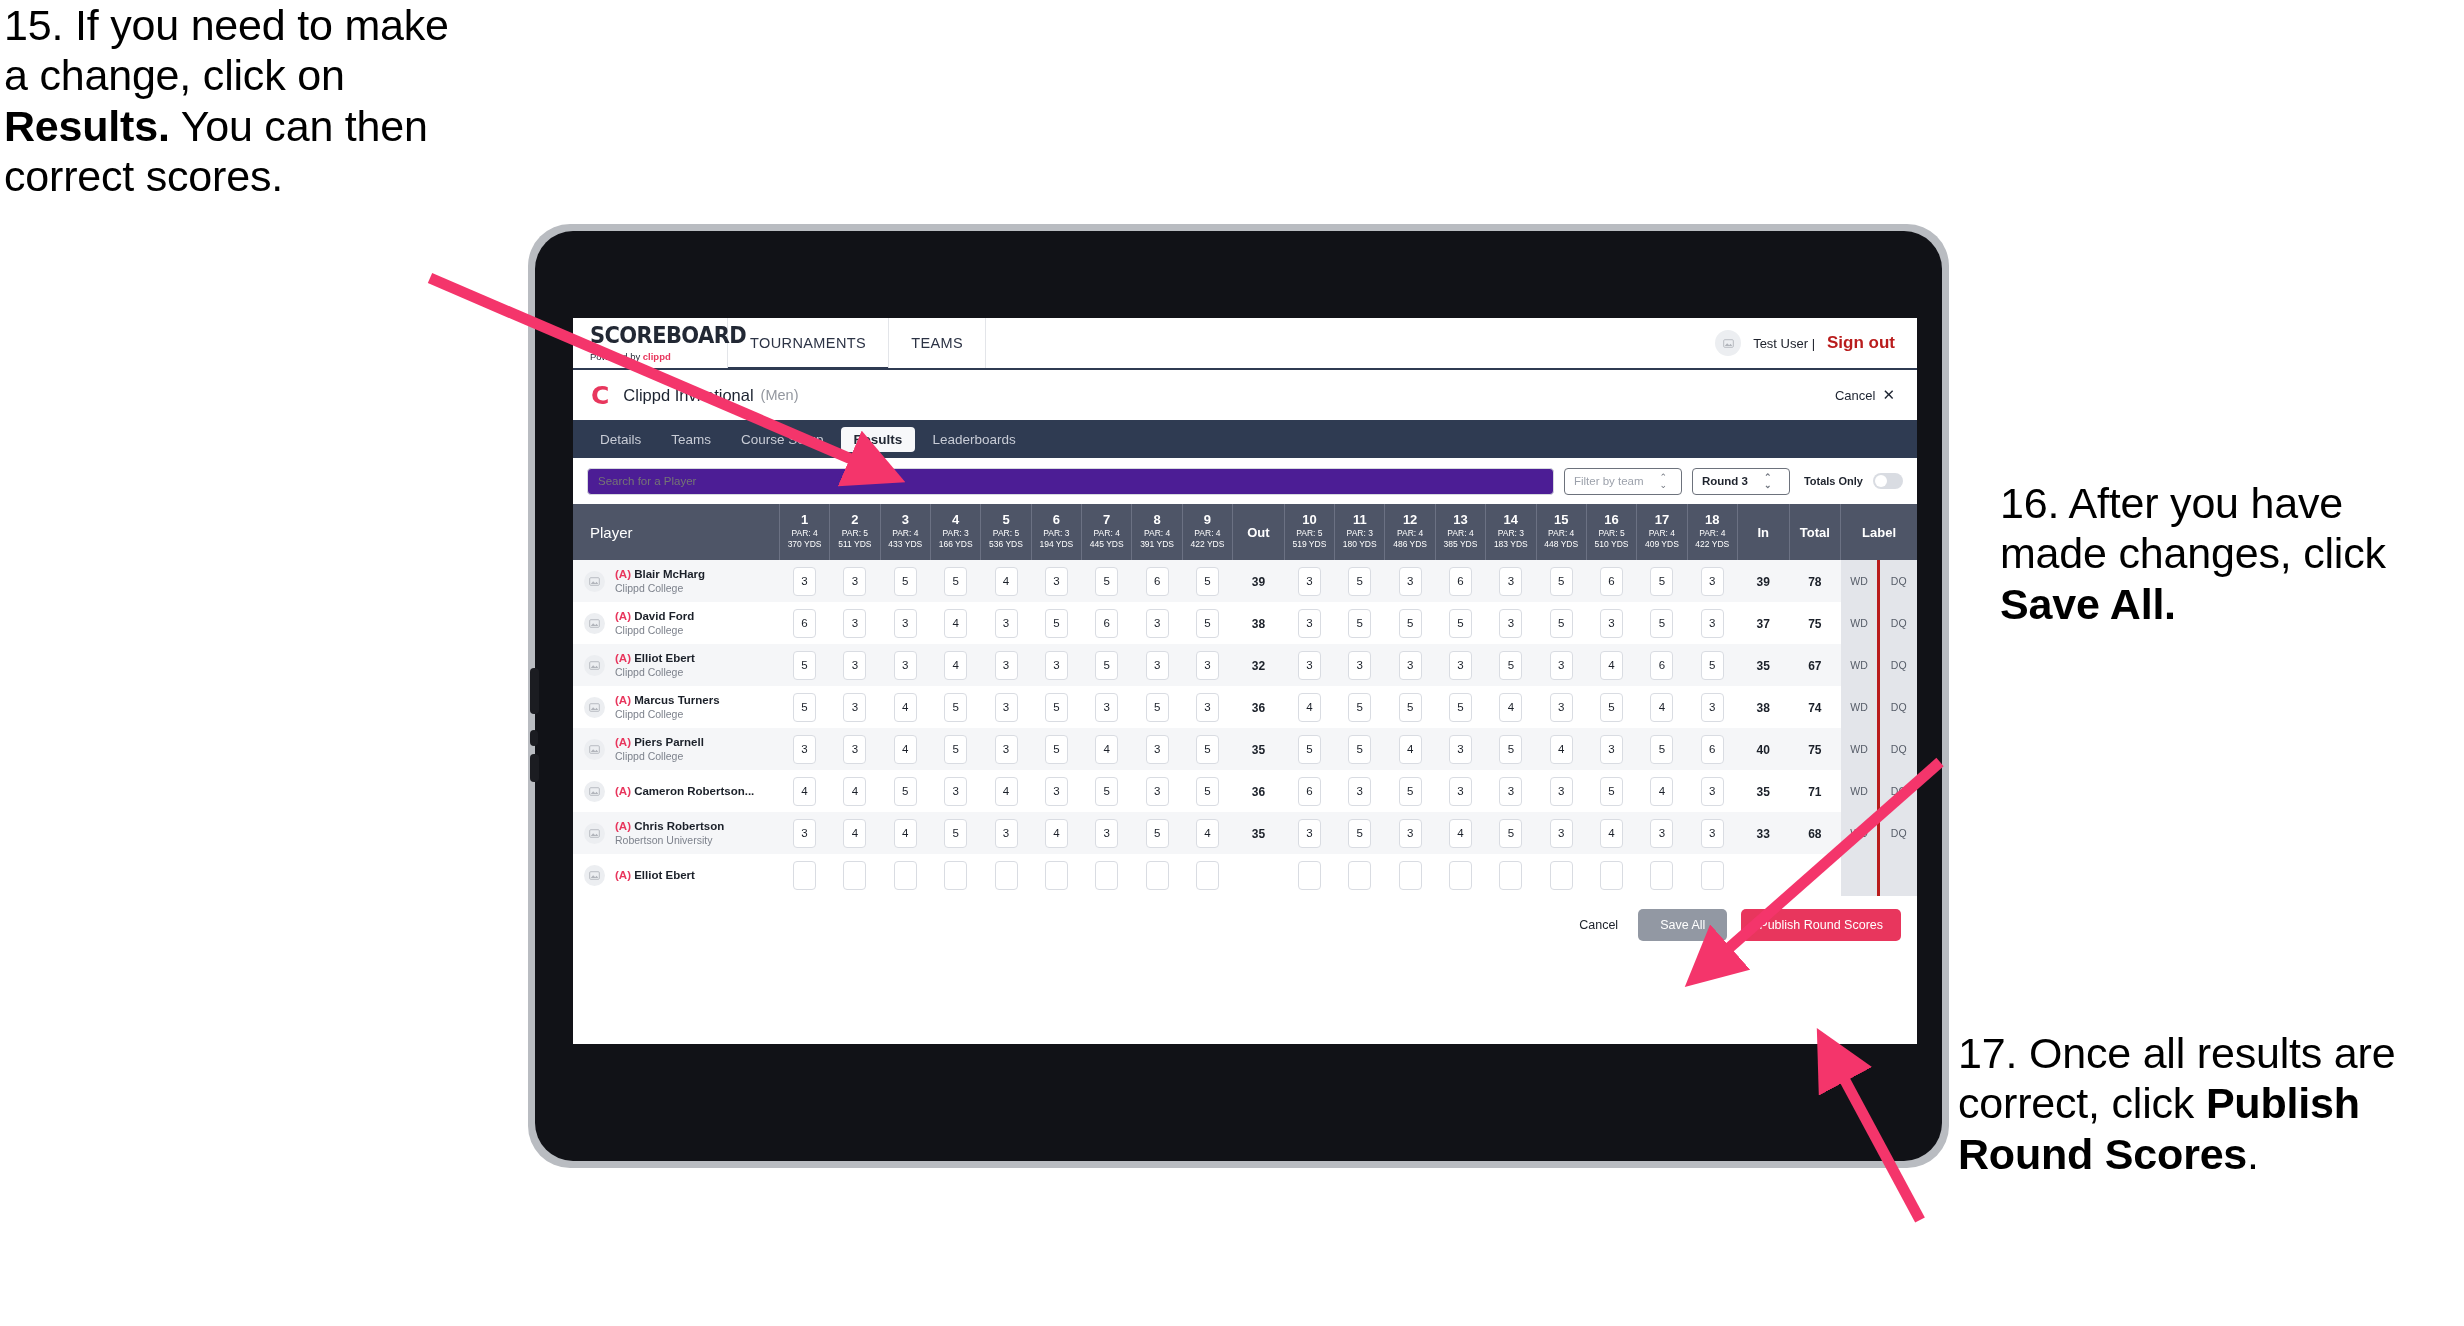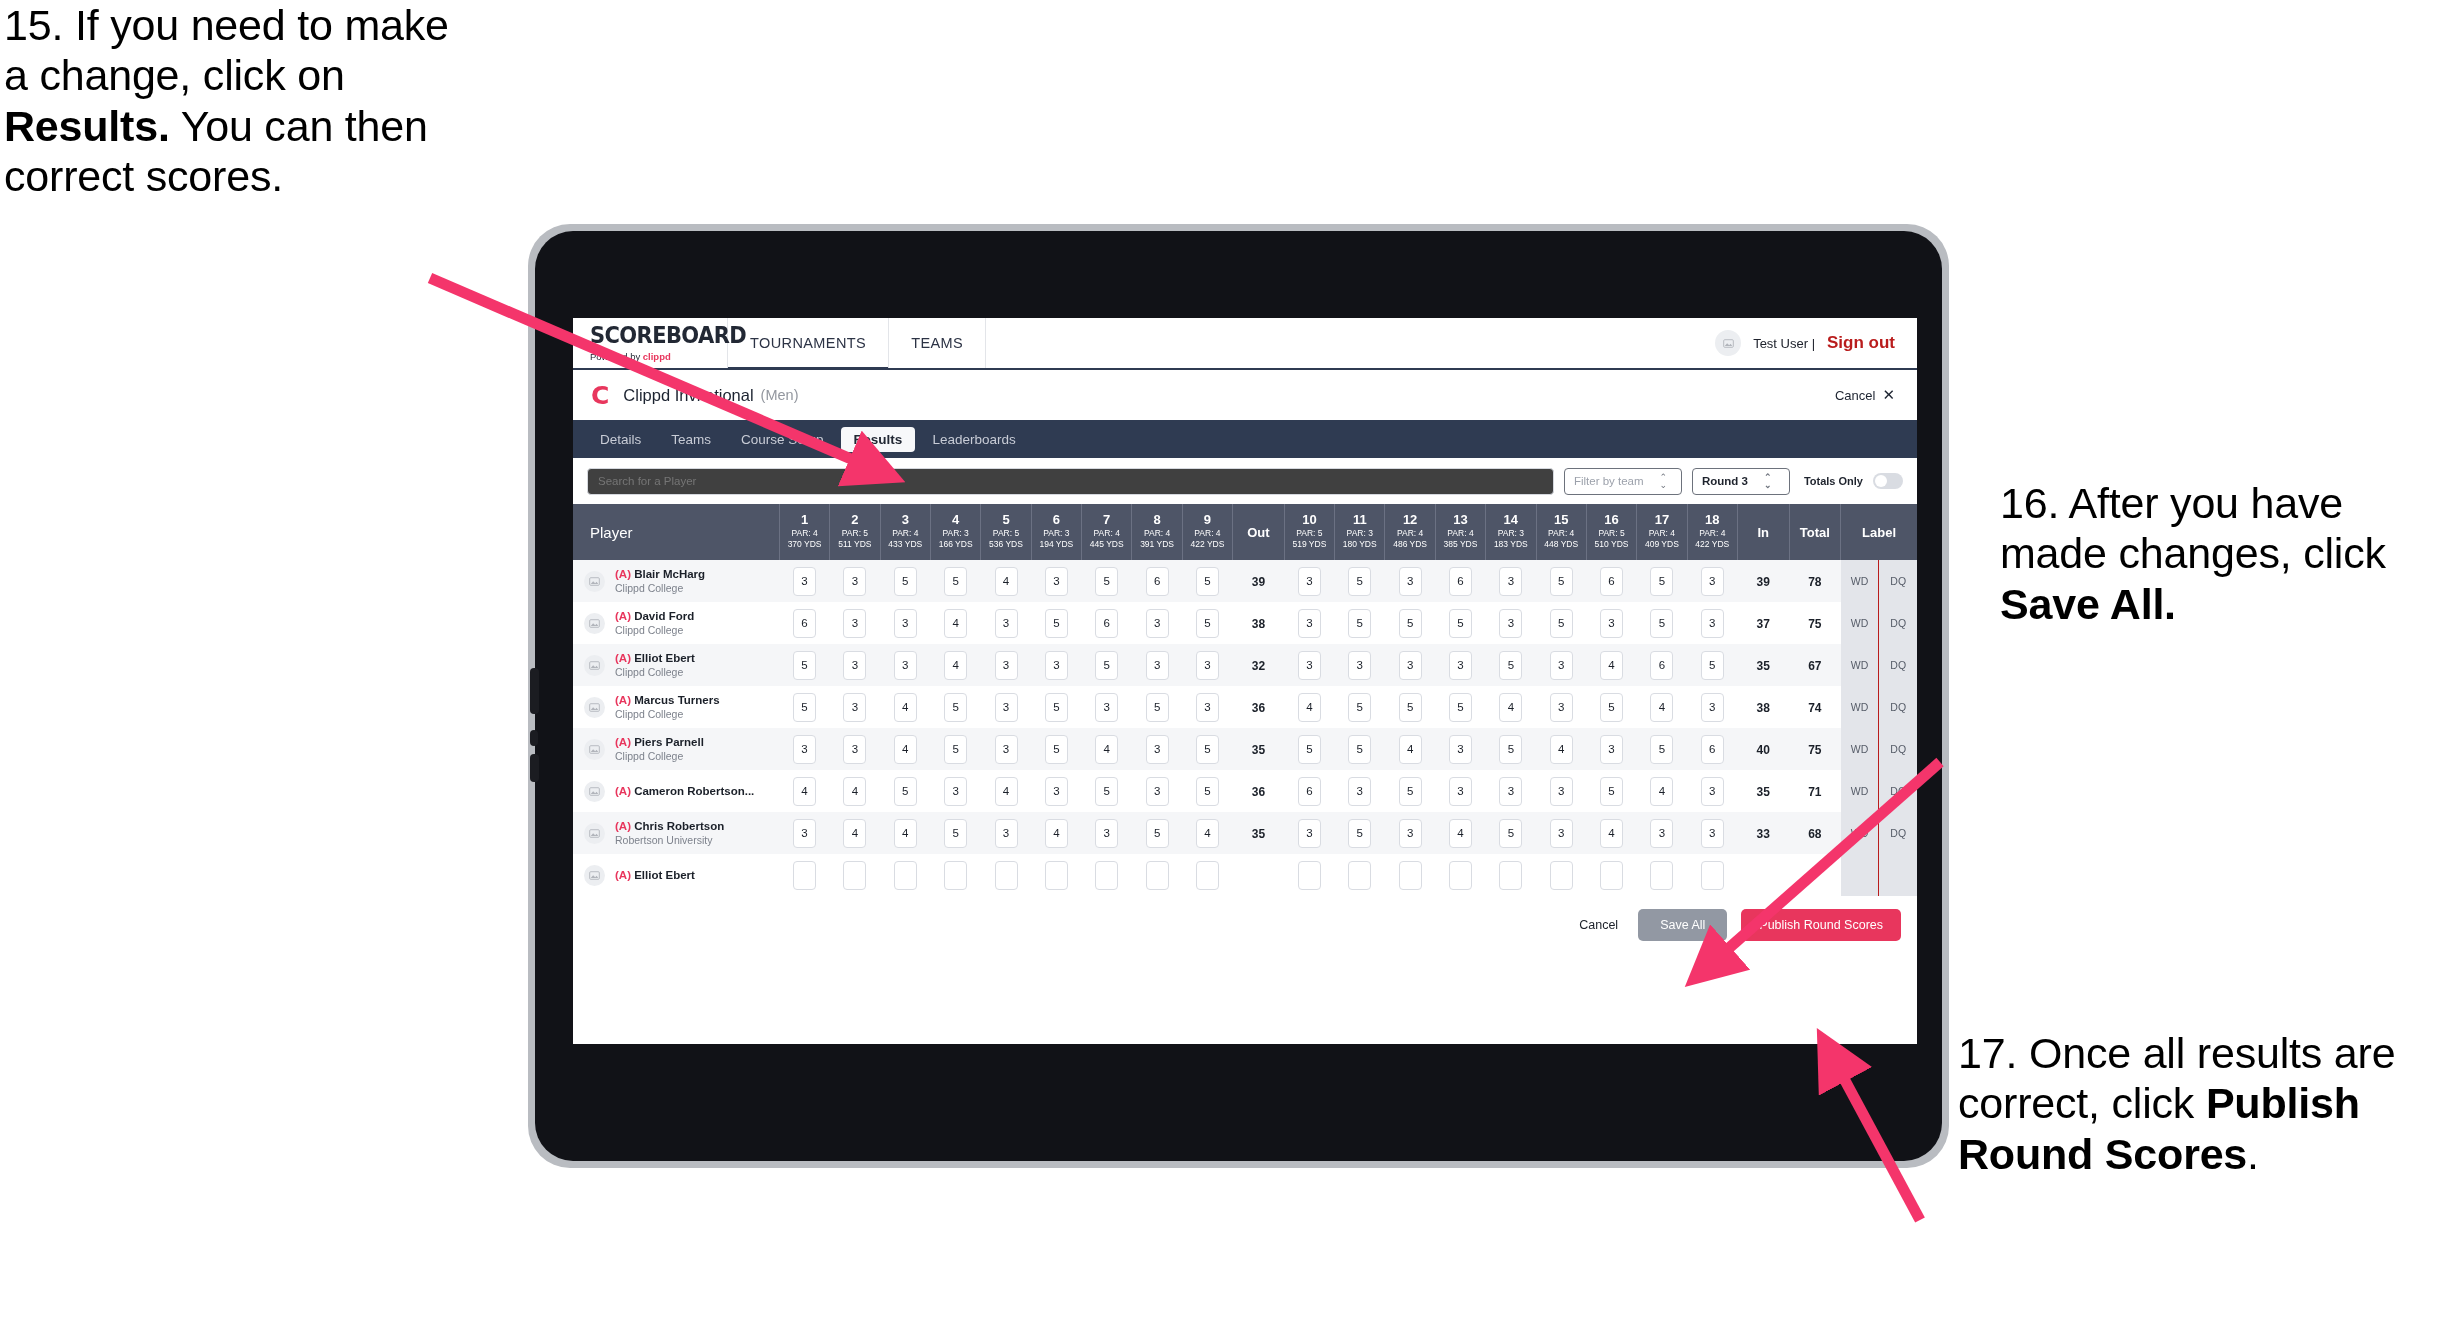--- a/index.html
+++ b/index.html
@@ -112,21 +112,21 @@
     font-size: 13.5px; color: #c8ccd6; padding: 5px 13px; border-radius: 4px;
   }
   .subtab.active { background: #f7f8fa; color: #222834; font-weight: 600; }
 
   .filters {
     height: 46px; display: flex; align-items: center; padding: 0 14px; gap: 10px;
     background: #fff;
   }
   .search-input {
     flex: 1; height: 27px; border: 1px solid #d5d8de; border-radius: 4px;
-    font-size: 11.5px; color: #9ca1ab; padding: 0 10px; background: #404040;
+    font-size: 11.5px; color: #9ca1ab; padding: 0 10px; background: #4c1d95;
     font-family: "Liberation Sans", sans-serif;
   }
   .sel {
     height: 27px; border: 1px solid #6d727c; border-radius: 4px; background: #fff;
     display: flex; align-items: center; padding: 0 9px; gap: 16px;
     font-size: 11.5px; color: #1e232d;
   }
   .sel.placeholder { color: #9ca1ab; }
   .sel .chev { font-size: 9px; color: #6d727c; line-height: 0.9; }
   .totals-label { font-size: 11px; color: #1e232d; margin-left: 4px; font-weight: bold; }
@@ -170,21 +170,21 @@
     width: 23px; height: 29px; margin: 0 auto;
     border: 1px solid #d9dce2; border-radius: 4px; background: #fff;
     font-size: 11.5px; color: #1b2029;
     display: flex; align-items: center; justify-content: center;
   }
   .agg { font-size: 12px; font-weight: 700; color: #1b2029; }
   .lblcell { display: flex; height: 42px; }
   .lbl {
     flex: 1; display: flex; align-items: center; justify-content: center;
     font-size: 10.5px; color: #565c68; background: #e3e5ea;
-    border-right: 1px solid #b91c1c;
+    border-right: 3px solid #b91c1c;
   }
   .lbl:last-child { border-right: none; }
 
   .footer {
     height: 58px; display: flex; align-items: center; justify-content: flex-end;
     gap: 14px; padding-right: 16px; background: #fff;
   }
   .btn { border: none; border-radius: 5px; font-size: 12.5px; font-family: "Liberation Sans", sans-serif; cursor: pointer; }
   .btn-link { background: transparent; color: #1b2029; padding: 8px 6px; }
   .btn-grey { background: #9298a3; color: #fff; padding: 9px 22px; }

